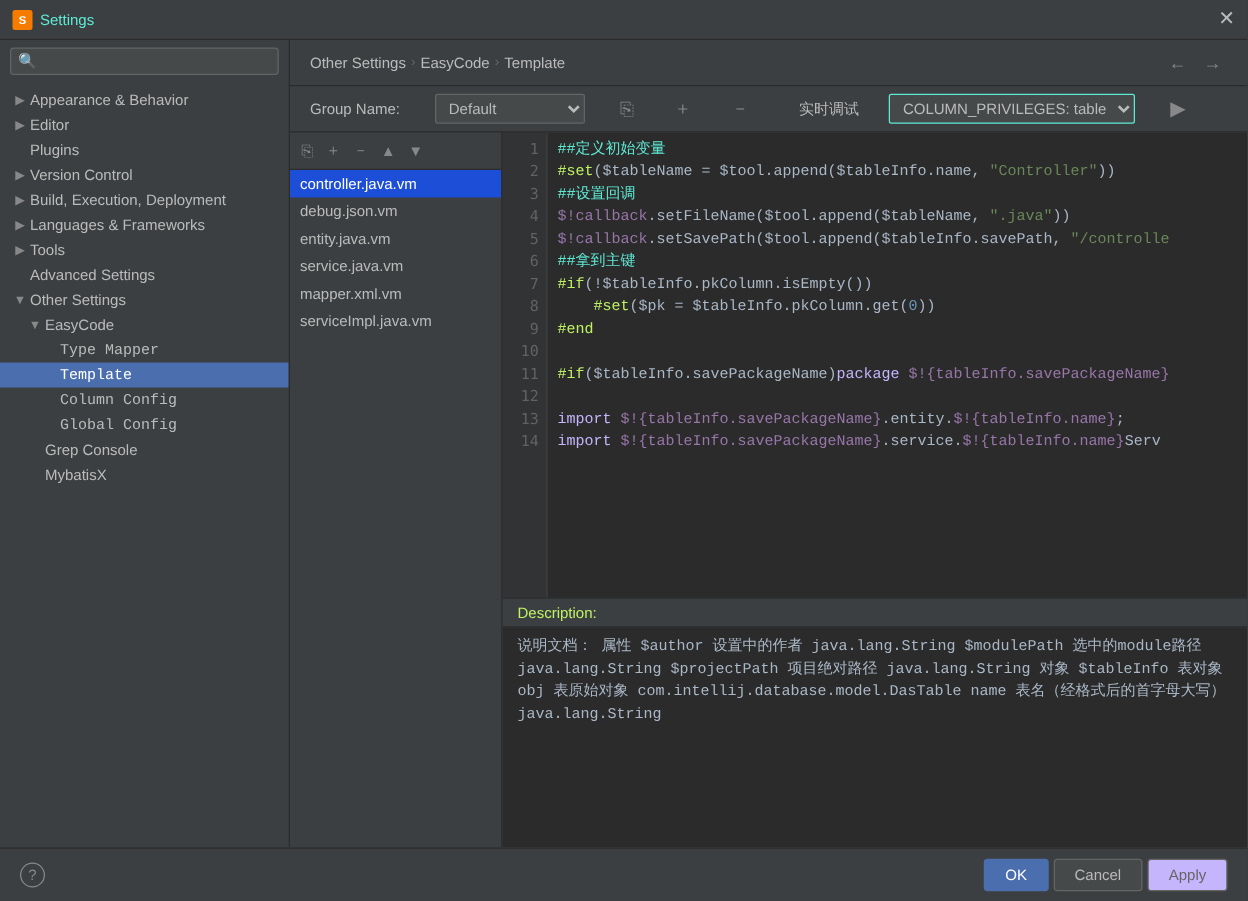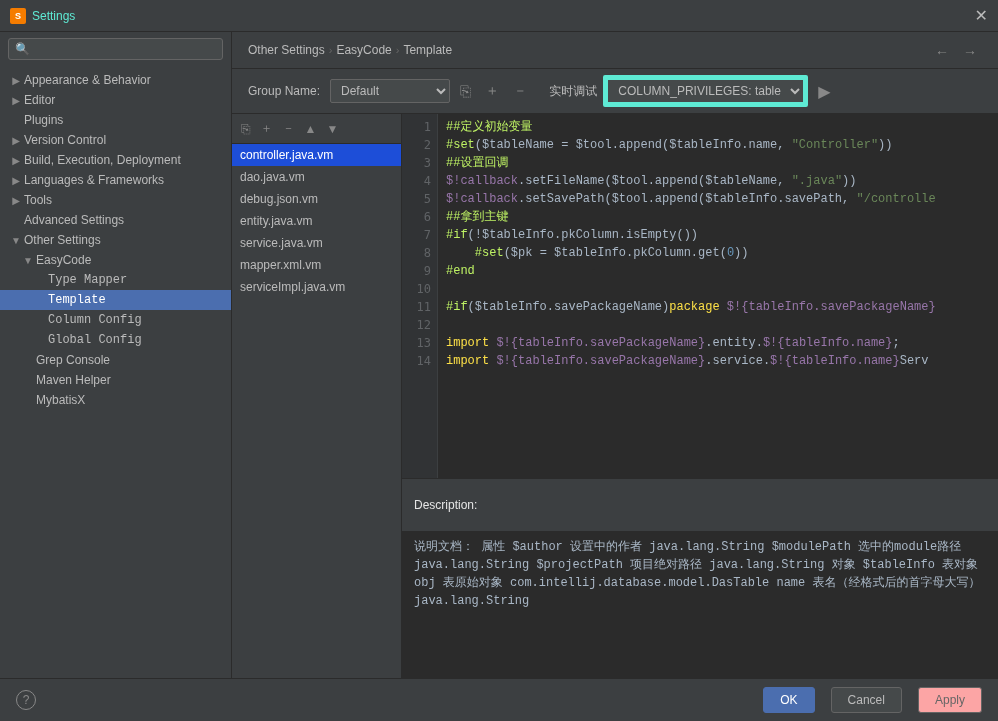--- a/index.html
+++ b/index.html
@@ -37,26 +37,26 @@
     
     .right-panel { flex: 1; display: flex; flex-direction: column; overflow: hidden; }
 
     
     .breadcrumb { padding: 8px 16px; display: flex; align-items: center; gap: 4px; border-bottom: 1px solid #2b2b2b; font-size: 12px; color: #bbbbbb; }
     .breadcrumb-sep { color: #666; font-size: 11px; }
     .breadcrumb-nav { display: flex; align-items: center; gap: 4px; margin-left: auto; }
     .nav-btn { background: none; border: none; color: #888; cursor: pointer; font-size: 14px; padding: 2px 5px; }
 
     
-    .template-toolbar { padding: 6px 16px; display: flex; align-items: center; gap: 6px; border-bottom: 1px solid #2b2b2b; }
+    .template-toolbar { padding: 6px 16px; display: flex; align-items: center; gap: 24px; border-bottom: 1px solid #2b2b2b; }
     .toolbar-label { color: #bbbbbb; font-size: 12px; margin-right: 4px; }
     .toolbar-select { background: #45494a; border: 1px solid #646464; color: #bbbbbb; padding: 3px 6px; border-radius: 2px; font-size: 12px; min-width: 120px; }
     .toolbar-icon-btn { background: none; border: none; color: #888; cursor: pointer; font-size: 14px; padding: 2px 4px; }
     .realtime-label { color: #bbbbbb; font-size: 12px; margin-left: 12px; }
-    .realtime-select { background: #45494a; border: 5px solid #5eead4; color: #bbbbbb; padding: 3px 6px; border-radius: 2px; font-size: 12px; min-width: 170px; }
+    .realtime-select { background: #45494a; border: 1px solid #5eead4; color: #bbbbbb; padding: 3px 6px; border-radius: 2px; font-size: 12px; min-width: 170px; text-align: center; }
     .realtime-run { background: none; border: none; color: #888; cursor: pointer; font-size: 16px; padding: 2px 4px; }
 
     
     .split-area { flex: 1; display: flex; overflow: hidden; }
 
     
     .file-list-panel { width: 170px; border-right: 1px solid #2b2b2b; display: flex; flex-direction: column; overflow: hidden; }
     .file-list-toolbar { padding: 4px 6px; display: flex; gap: 4px; border-bottom: 1px solid #2b2b2b; }
     .file-list-toolbar button { background: none; border: none; color: #888; cursor: pointer; font-size: 12px; padding: 2px 3px; }
     .file-list { flex: 1; overflow-y: auto; }
@@ -64,36 +64,36 @@
     .file-item.selected { background: #1d4ed8; color: white; }
 
     
     .code-editor { flex: 1; display: flex; flex-direction: column; overflow: hidden; }
     .code-area { flex: 1; display: flex; overflow: hidden; background: #2b2b2b; position: relative; }
     .line-numbers { width: 36px; background: #313335; color: #606366; font-family: monospace; font-size: 12px; padding: 4px 0; text-align: right; padding-right: 6px; line-height: 18px; user-select: none; border-right: 1px solid #3c3f41; overflow: hidden; }
     .code-content { flex: 1; overflow: auto; padding: 4px 8px; font-family: 'Courier New', monospace; font-size: 12px; line-height: 18px; color: #a9b7c6; white-space: pre; }
 
     
     .description-area { height: 200px; border-top: 1px solid #2b2b2b; display: flex; flex-direction: column; overflow: hidden; }
-    .description-label { padding: 19px 12px; font-size: 12px; color: #e5e5e5; background: #3c3f41; border-bottom: 1px solid #2b2b2b; }
+    .description-label { padding: 4px 12px; font-size: 12px; color: #bef264; background: #3c3f41; border-bottom: 1px solid #2b2b2b; }
     .description-content { flex: 1; background: #2b2b2b; overflow-y: auto; padding: 6px 12px; font-family: 'Courier New', monospace; font-size: 12px; color: #a9b7c6; line-height: 18px; }
 
     
     .bottom-bar { padding: 8px 16px; display: flex; align-items: center; justify-content: space-between; border-top: 1px solid #2b2b2b; background: #3c3f41; }
     .bottom-left { display: flex; align-items: center; }
     .help-btn { width: 20px; height: 20px; border-radius: 50%; border: 1px solid #888; color: #888; background: none; cursor: pointer; font-size: 12px; display: flex; align-items: center; justify-content: center; }
-    .bottom-right { display: flex; gap: 16px; }
+    .bottom-right { display: flex; gap: 4px; }
     .btn { padding: 5px 16px; border-radius: 3px; font-size: 12px; cursor: pointer; }
     .btn-ok { background: #4b6eaf; border: 1px solid #4b6eaf; color: white; }
     .btn-cancel { background: #45494a; border: 1px solid #646464; color: #bbbbbb; }
-    .btn-apply { background: #fca5a5; border: 1px solid #646464; color: #666; }
-
-    
-    .c-comment { color: #bef264; margin-top: 40px; }
-    .c-keyword { color: #fde047; }
+    .btn-apply { background: #c4b5fd; border: 1px solid #646464; color: #666; }
+
+    
+    .c-comment { color: #5eead4; margin-top: 40px; }
+    .c-keyword { color: #c4b5fd; }
     .c-normal { color: #a9b7c6; }
     .c-blue { color: #6897bb; }
     .c-green { color: #6a8759; }
     .c-orange { color: #bef264; }
     .c-purple { color: #9876aa; }
 
     
     ::-webkit-scrollbar { width: 8px; height: 8px; }
     ::-webkit-scrollbar-track { background: #3c3f41; }
     ::-webkit-scrollbar-thumb { background: #616161; border-radius: 4px; }
@@ -190,24 +190,20 @@
         <div class="tree-item indent-3">
           <span class="tree-arrow"></span>
           <span class="tree-label">Global Config</span>
         </div>
 
         <div class="tree-item indent-2">
           <span class="tree-arrow"></span>
           <span class="tree-label">Grep Console</span>
         </div>
 
-        <div class="tree-item indent-2">
-          <span class="tree-arrow"></span>
-          <span class="tree-label">Maven Helper</span>
-        </div>
 
         <div class="tree-item indent-2">
           <span class="tree-arrow"></span>
           <span class="tree-label">MybatisX</span>
         </div>
       </div>
     </div>
 
     <div class="right-panel">
 
@@ -243,21 +239,20 @@
         <div class="file-list-panel">
           <div class="file-list-toolbar">
             <button>⎘</button>
             <button>＋</button>
             <button>－</button>
             <button>▲</button>
             <button>▼</button>
           </div>
           <div class="file-list">
             <div class="file-item selected">controller.java.vm</div>
-            <div class="file-item">dao.java.vm</div>
             <div class="file-item">debug.json.vm</div>
             <div class="file-item">entity.java.vm</div>
             <div class="file-item">service.java.vm</div>
             <div class="file-item">mapper.xml.vm</div>
             <div class="file-item">serviceImpl.java.vm</div>
           </div>
         </div>
 
         <div class="code-editor">
           <div class="code-area">

